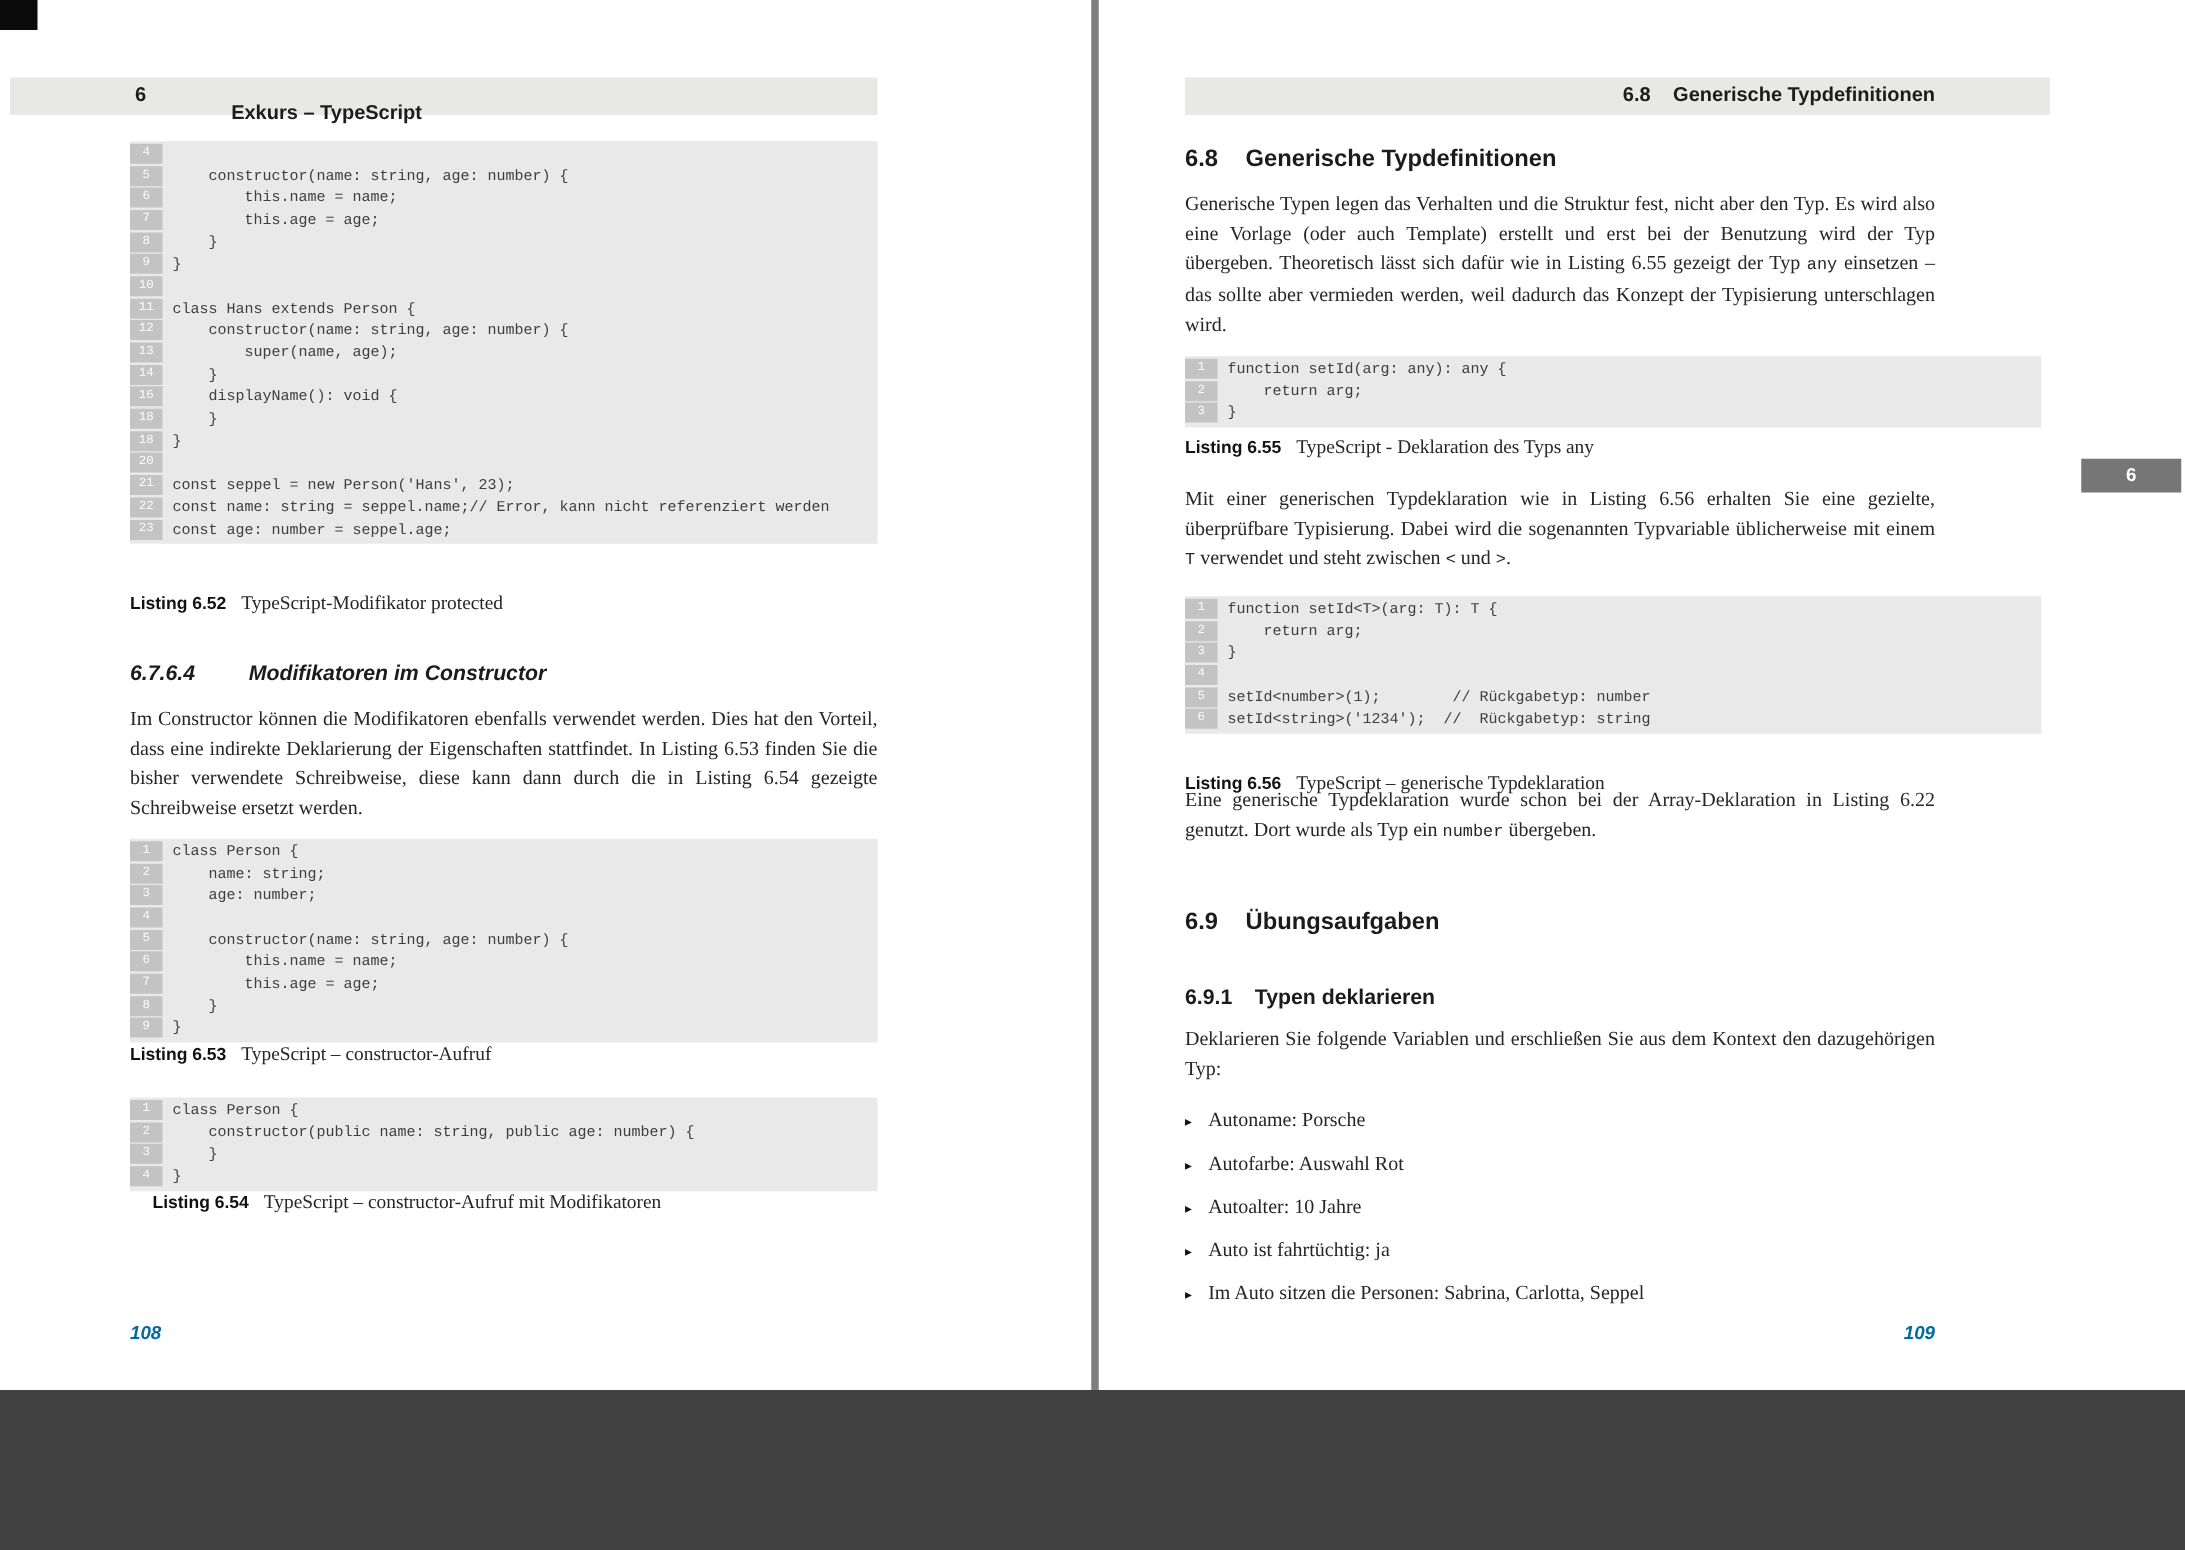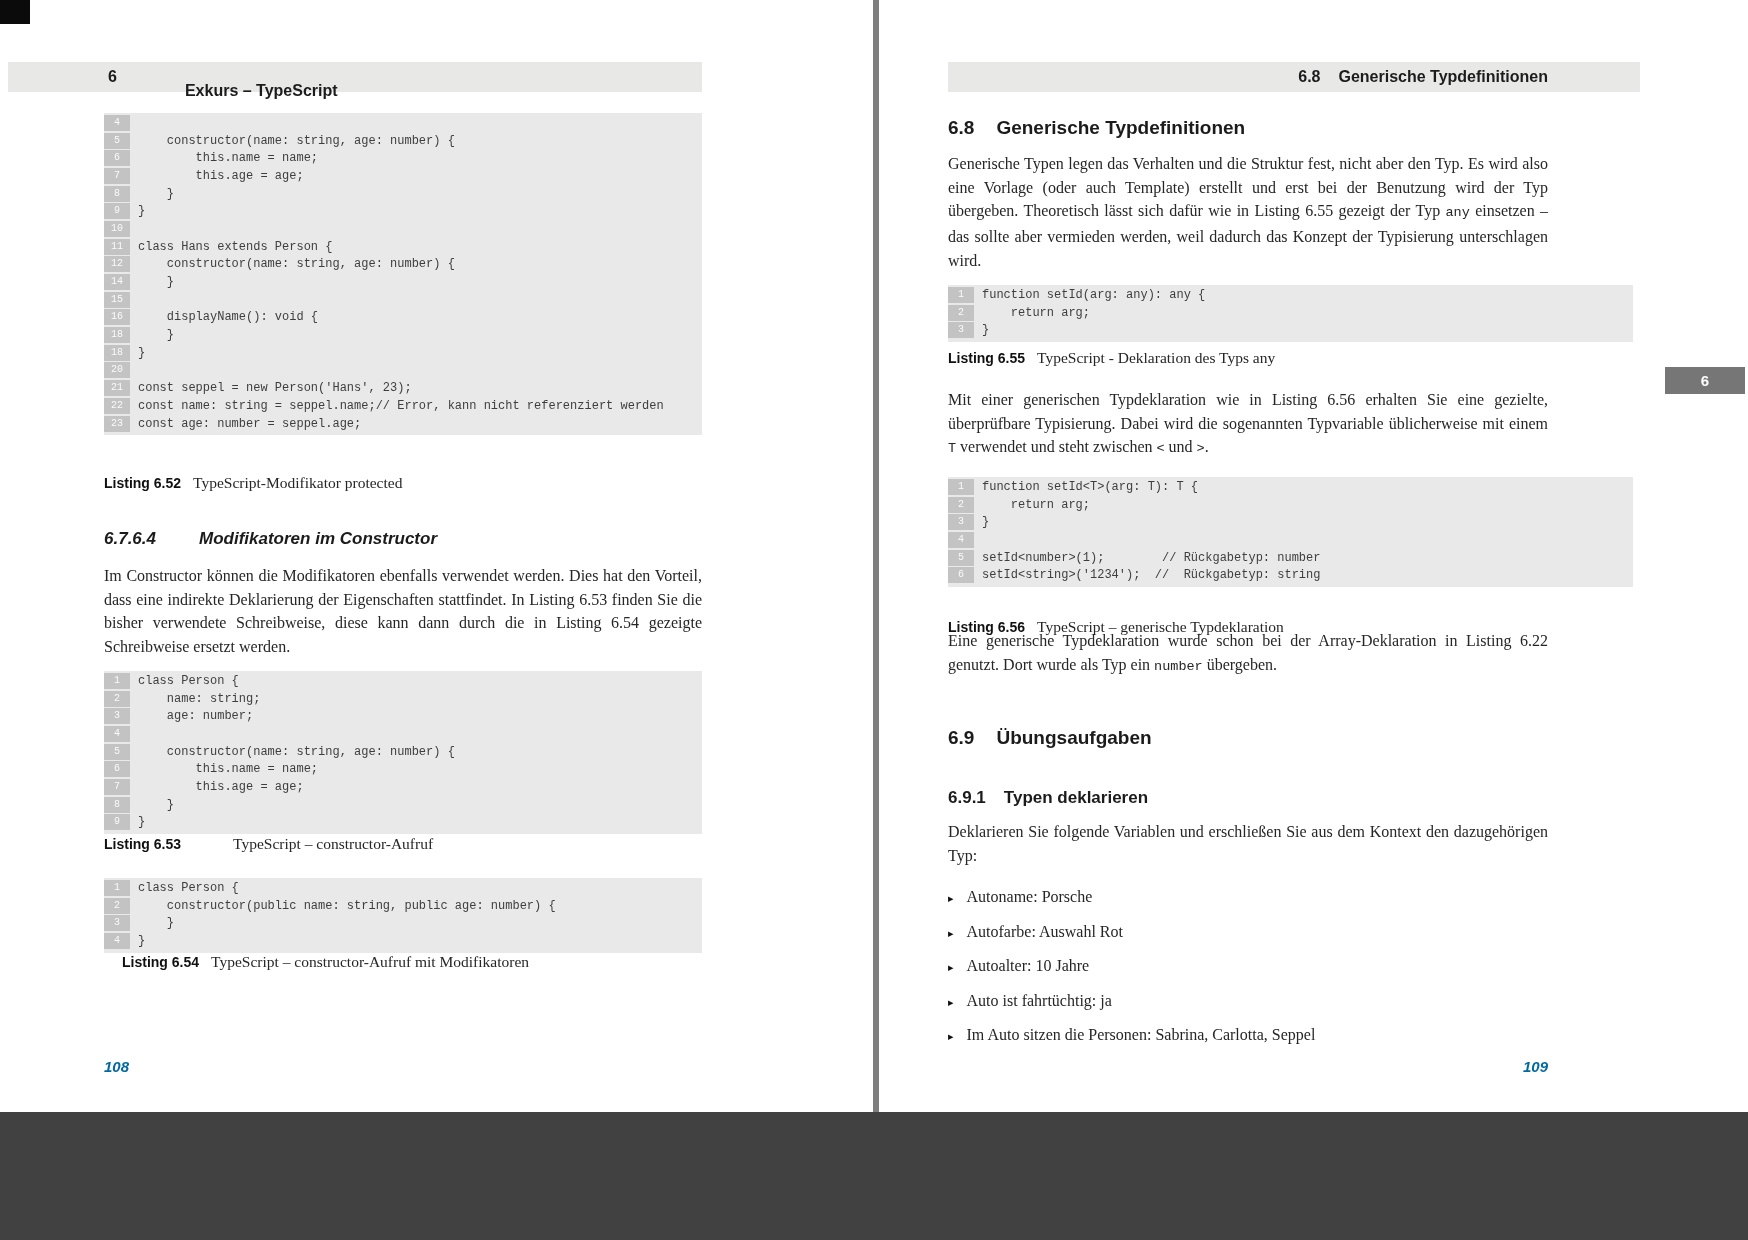--- a/index.html
+++ b/index.html
@@ -33,21 +33,21 @@
   .ln{flex:0 0 26px;width:26px;height:16px;background:#c3c3c3;color:#fafafa;
       font-family:"Liberation Mono",monospace;font-size:10px;line-height:16px;text-align:center;}
   .cd{margin-left:8px;font-family:"Liberation Mono",monospace;font-size:12px;
       white-space:pre;color:#3e3e3e;}
 
   
   .caption{display:flex;align-items:baseline;white-space:nowrap;}
   .cap-label{font-weight:bold;font-size:14px;color:#111111;}
   .cap-text{font-family:"Liberation Serif",serif;font-size:15.5px;color:#262626;margin-left:12px;}
   #caption-652{left:104px;top:474px;}
-  #caption-653{left:104px;top:835px;gap:40px;}
+  #caption-653{left:104px;top:835px;}
   #caption-654{left:104px;top:953px;padding-left:18px;}
   #caption-655{left:948px;top:349px;}
   #caption-656{left:948px;top:618px;}
 
   
   .heading{display:flex;align-items:baseline;color:#1b1b1b;font-weight:bold;}
   .hnum{margin-right:22px;}
   #section-6764{left:104px;top:529px;font-style:italic;font-size:17px;gap:21px;}
   #heading-68{left:948px;top:117px;font-size:19px;}
   #heading-69{left:948px;top:727px;font-size:19px;}
@@ -116,26 +116,26 @@
         </div>
         <div class="crow">
           <span class="ln">11</span>
           <span class="cd">class Hans extends Person {</span>
         </div>
         <div class="crow">
           <span class="ln">12</span>
           <span class="cd">    constructor(name: string, age: number) {</span>
         </div>
         <div class="crow">
+          <span class="ln">13</span>
+          <span class="cd">        super(name, age);</span>
+        </div>
+        <div class="crow">
           <span class="ln">14</span>
           <span class="cd">    }</span>
-        </div>
-        <div class="crow">
-          <span class="ln">15</span>
-          <span class="cd"></span>
         </div>
         <div class="crow">
           <span class="ln">16</span>
           <span class="cd">    displayName(): void {</span>
         </div>
         <div class="crow">
           <span class="ln">18</span>
           <span class="cd">    }</span>
         </div>
         <div class="crow">

